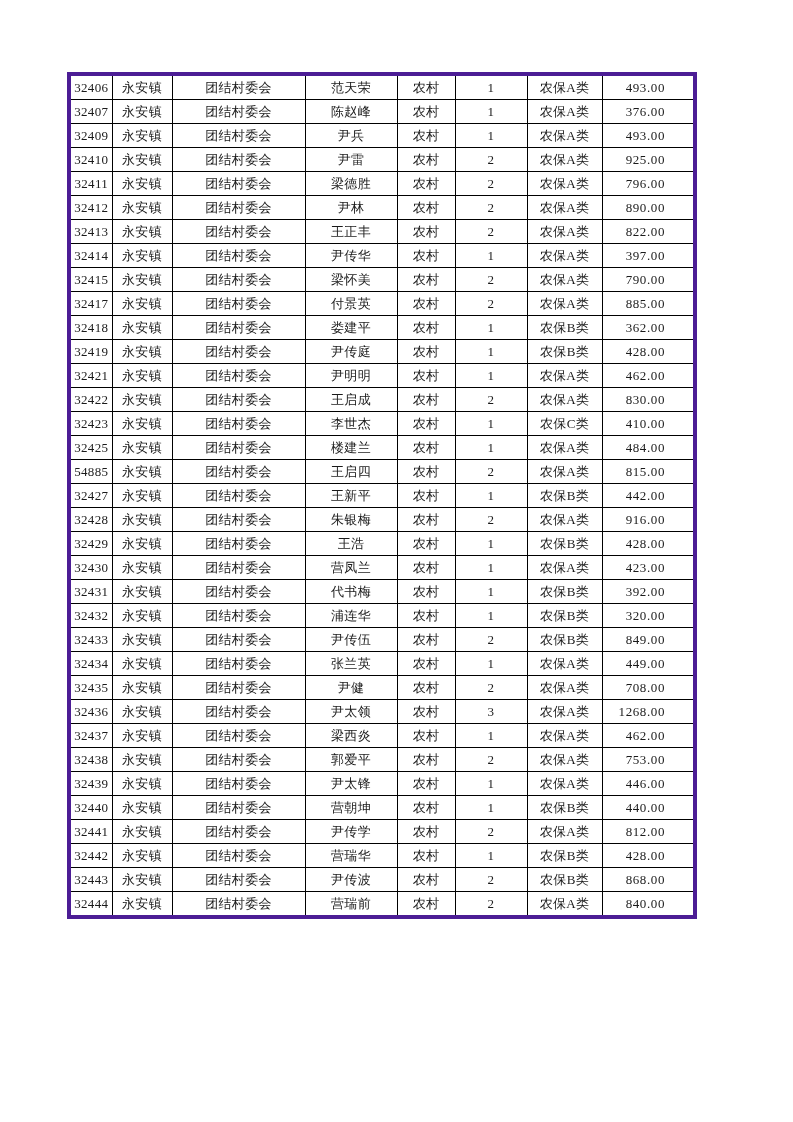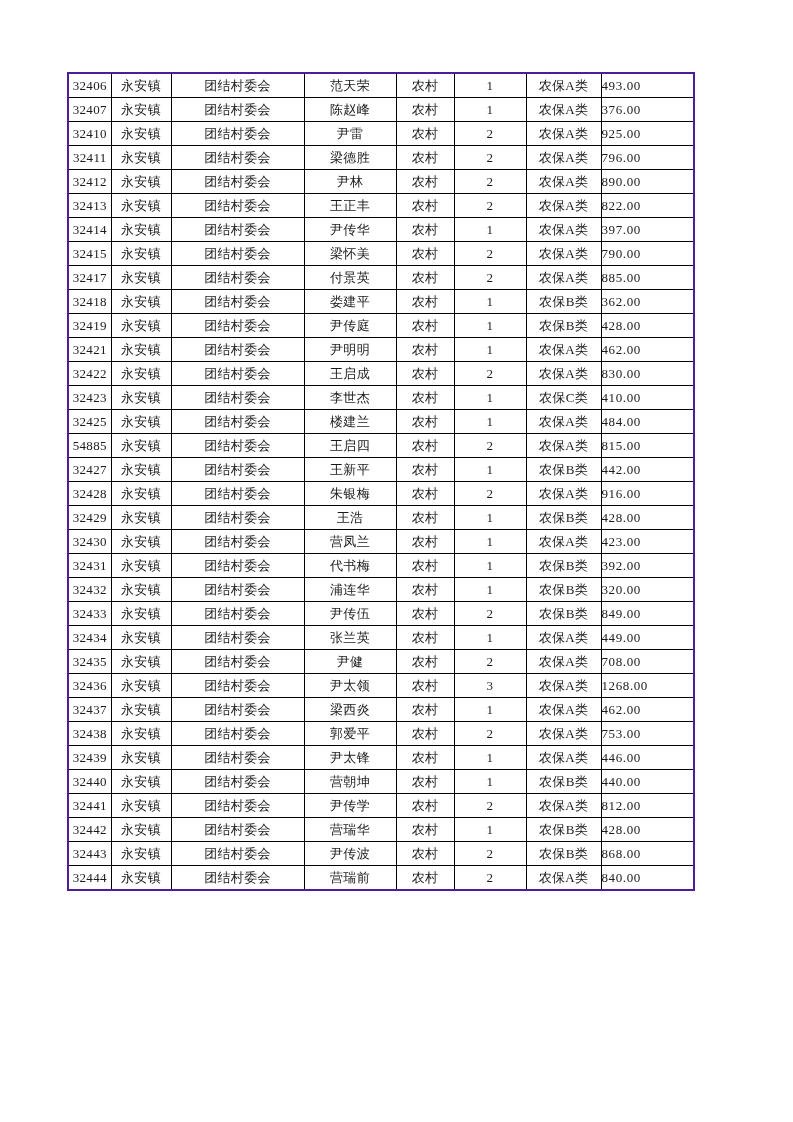--- a/index.html
+++ b/index.html
@@ -16,21 +16,21 @@
     font-family: "Liberation Serif", "DejaVu Serif", serif;
     color: #1a1a1a;
   }
   table.data-table {
     position: absolute;
     left: 67px;
     top: 72px;
     width: 626px;
     border-collapse: collapse;
     table-layout: fixed;
-    border: 2px solid #4c1d95;
+    border: 4px solid #4c1d95;
   }
   table.data-table td {
     border: 1px solid #000000;
     height: 23px; 
     padding: 0;
     font-size: 13px;
     line-height: 23px;
     text-align: center;
     white-space: nowrap;
     overflow: hidden;
@@ -41,21 +41,21 @@
   col.c-id       { width: 43px;  }
   col.c-town     { width: 60px;  }
   col.c-village  { width: 133px; }
   col.c-name     { width: 92px;  }
   col.c-type     { width: 58px;  }
   col.c-count    { width: 72px;  }
   col.c-category { width: 75px;  }
   col.c-amount   { width: 93px;  }
 
   table.data-table td.col-7 {
-    text-align: left;
+    text-align: right;
     padding-right: 28px;
     letter-spacing: 0.6px;
   }
 </style>
 </head>
 <body>
 
 <div class="page">
   <table class="data-table">
     <colgroup>
@@ -83,20 +83,30 @@
           <td class="col-0">32407</td>
           <td class="col-1">永安镇</td>
           <td class="col-2">团结村委会</td>
           <td class="col-3">陈赵峰</td>
           <td class="col-4">农村</td>
           <td class="col-5">1</td>
           <td class="col-6">农保A类</td>
           <td class="col-7">376.00</td>
         </tr>
         <tr>
+          <td class="col-0">32409</td>
+          <td class="col-1">永安镇</td>
+          <td class="col-2">团结村委会</td>
+          <td class="col-3">尹兵</td>
+          <td class="col-4">农村</td>
+          <td class="col-5">1</td>
+          <td class="col-6">农保A类</td>
+          <td class="col-7">493.00</td>
+        </tr>
+        <tr>
           <td class="col-0">32410</td>
           <td class="col-1">永安镇</td>
           <td class="col-2">团结村委会</td>
           <td class="col-3">尹雷</td>
           <td class="col-4">农村</td>
           <td class="col-5">2</td>
           <td class="col-6">农保A类</td>
           <td class="col-7">925.00</td>
         </tr>
         <tr>

